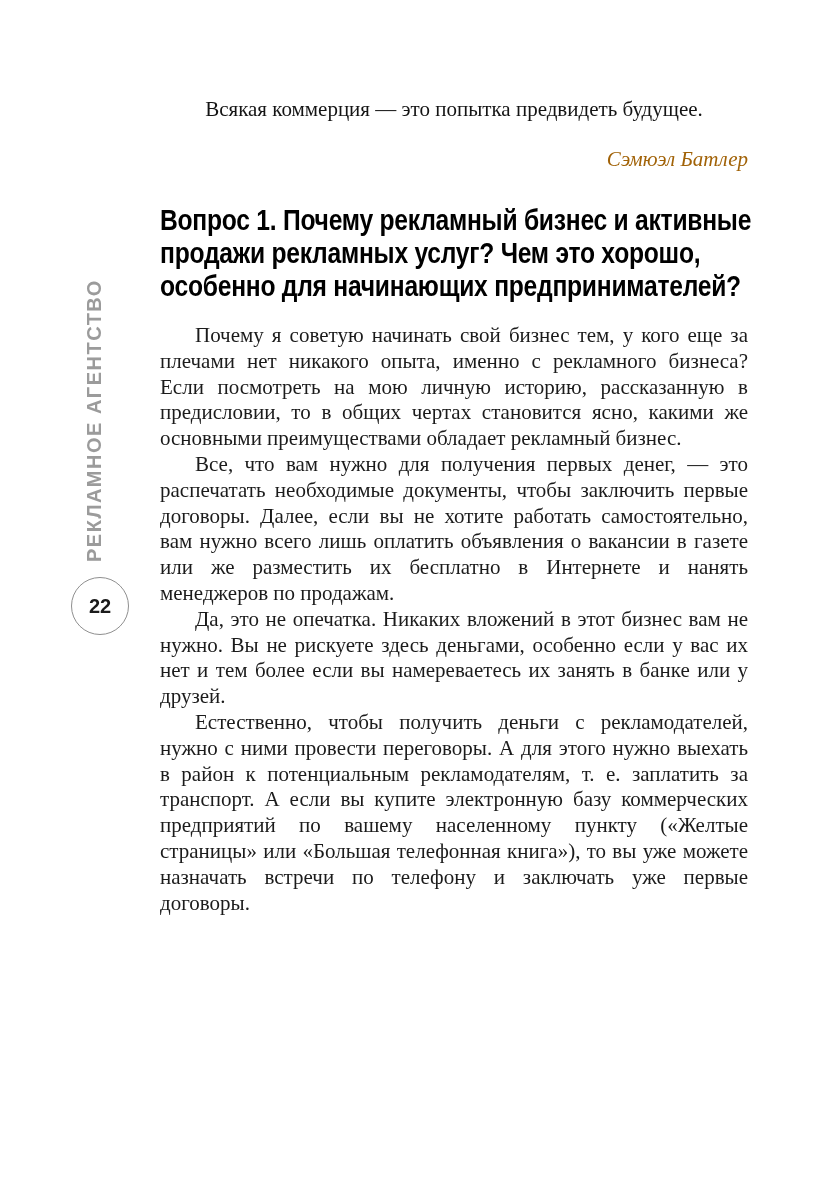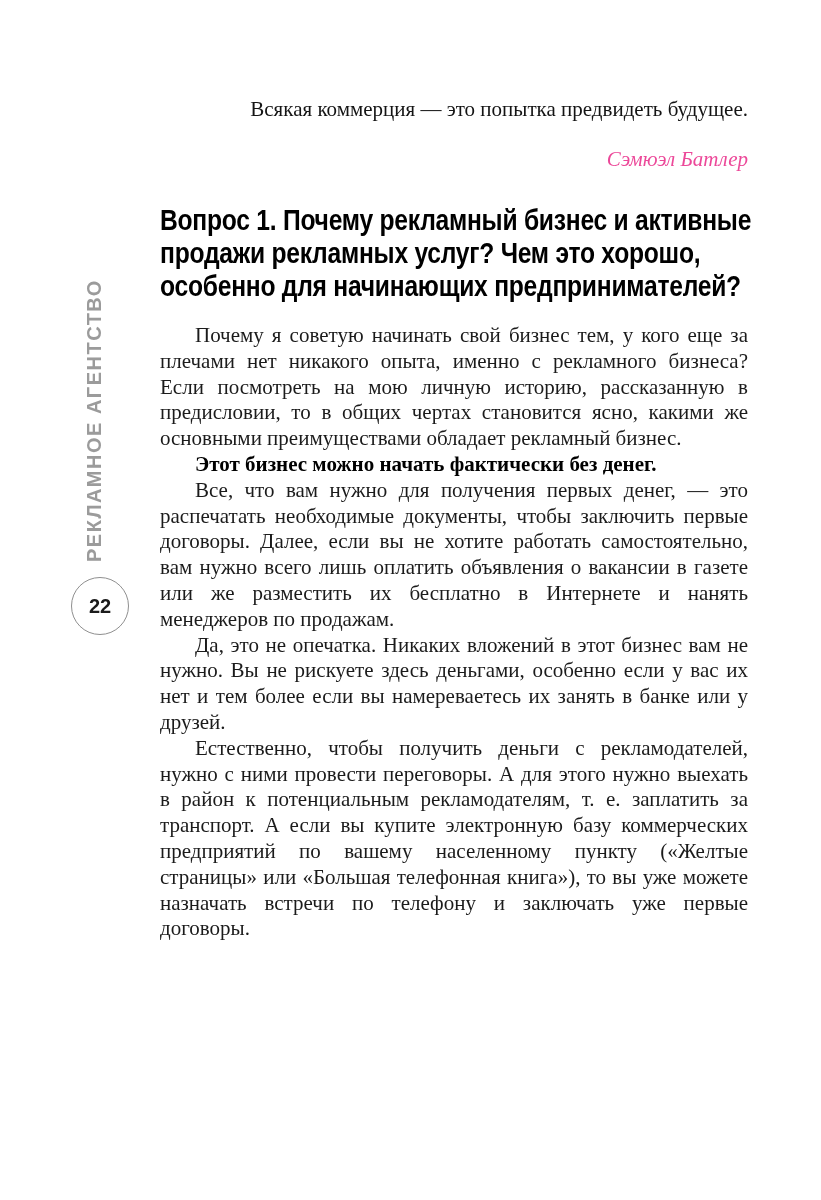--- a/index.html
+++ b/index.html
@@ -54,32 +54,32 @@
 
   
   .content {
     position: absolute;
     left: 160px;
     top: 0;
     width: 588px;
   }
   .epigraph {
     margin-top: 97px;
-    text-align: right;
+    text-align: center;
     font-size: 21px;
     line-height: 24px;
     color: #141414;
   }
   .epigraph-author {
     margin-top: 26px;
     text-align: right;
     font-style: italic;
     font-size: 21px;
     line-height: 24px;
-    color: #ec4899;
+    color: #a16207;
   }
   .heading {
     margin: 33px 0 0 0;
     width: 692px;
     transform: scaleX(0.85);
     transform-origin: 0 0;
     font-family: "Liberation Sans", sans-serif;
     font-weight: bold;
     font-size: 29px;
     line-height: 33px;
@@ -124,21 +124,20 @@
     <div class="epigraph-author">Сэмюэл Батлер</div>
 
     <h1 class="heading">
       <span class="hline">Вопрос 1. Почему рекламный бизнес и активные</span>
       <span class="hline">продажи рекламных услуг? Чем это хорошо,</span>
       <span class="hline">особенно для начинающих предпринимателей?</span>
     </h1>
 
     <div class="body-text">
       <p>Почему я советую начинать свой бизнес тем, у кого еще за плечами нет никакого опыта, именно с рекламного бизнеса? Если посмотреть на мою личную историю, рассказанную в предисловии, то в общих чертах становится ясно, какими же основными преимуществами обладает рекламный бизнес.</p>
-      <p class="bold-line">Этот бизнес можно начать фактически без денег.</p>
       <p>Все, что вам нужно для получения первых денег, — это распечатать необходимые документы, чтобы заключить первые договоры. Далее, если вы не хотите работать самостоятельно, вам нужно всего лишь оплатить объявления о вакансии в газете или же разместить их бесплатно в Интернете и нанять менеджеров по продажам.</p>
       <p>Да, это не опечатка. Никаких вложений в этот бизнес вам не нужно. Вы не рискуете здесь деньгами, особенно если у вас их нет и тем более если вы намереваетесь их занять в банке или у друзей.</p>
       <p>Естественно, чтобы получить деньги с рекламодателей, нужно с ними провести переговоры. А для этого нужно выехать в район к потенциальным рекламодателям, т. е. заплатить за транспорт. А если вы купите электронную базу коммерческих предприятий по вашему населенному пункту («Желтые страницы» или «Большая телефонная книга»), то вы уже можете назначать встречи по телефону и заключать уже первые договоры.</p>
     </div>
 
   </div>
 
 </div>
 
 </body></html>

